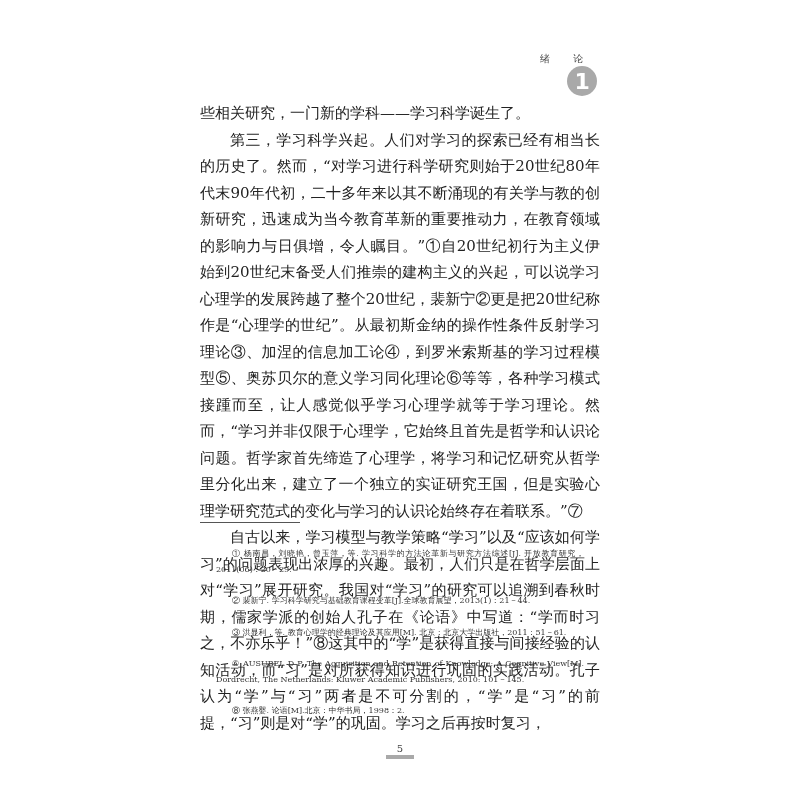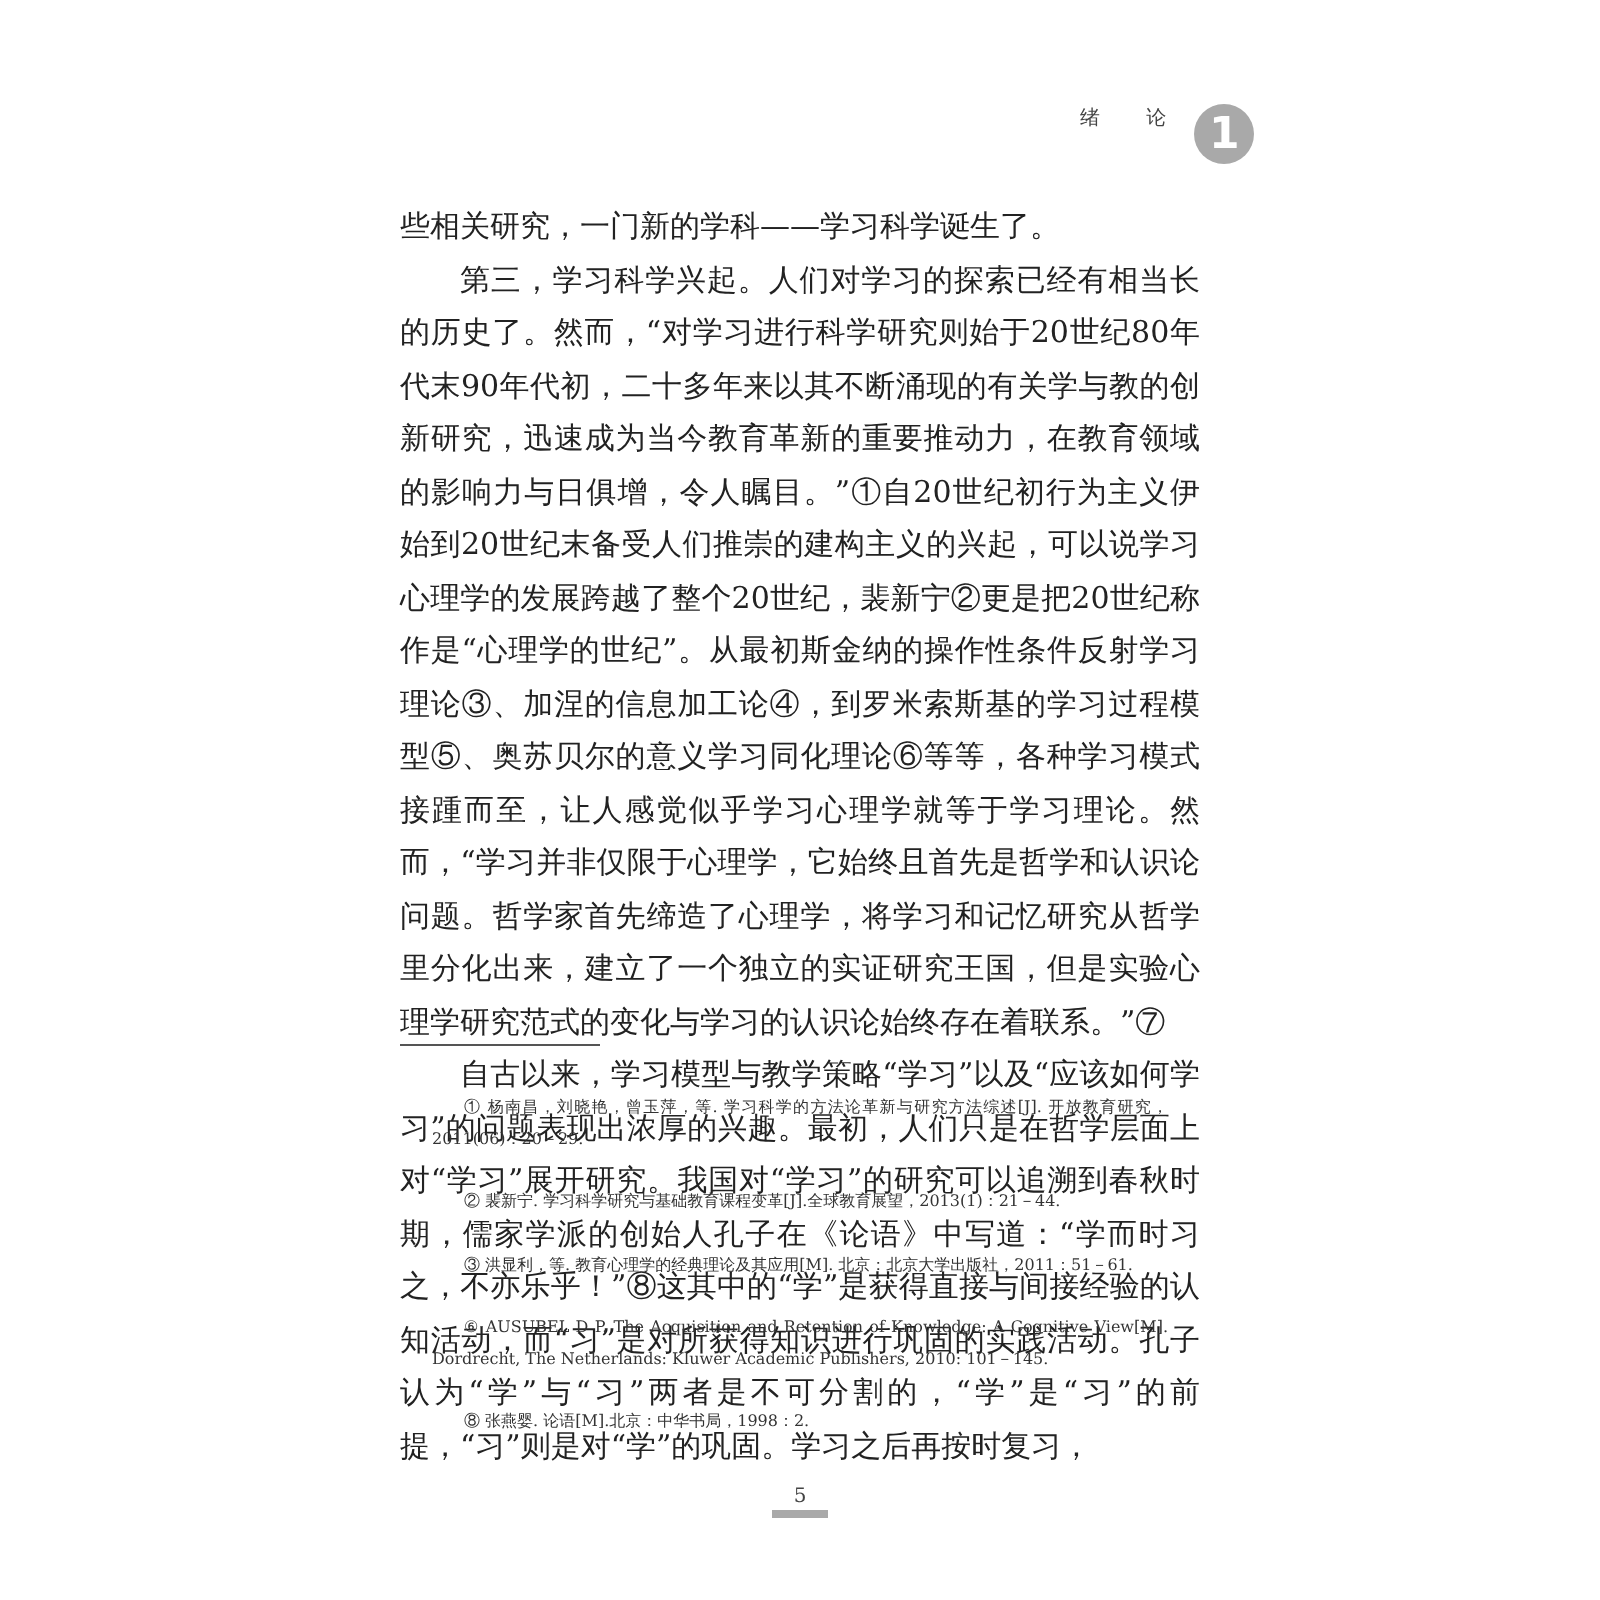--- a/index.html
+++ b/index.html
@@ -1,18 +1,18 @@
 <!DOCTYPE html>
 <html><head>
 <meta charset="utf-8">
 <style>
   html, body { margin: 0; padding: 0; background: #ffffff; }
   body { width: 800px; height: 800px; position: relative; overflow: hidden;
          font-family: "DejaVu Serif", "Liberation Serif", serif; color: #222; }
-  .header { position: absolute; top: 52px; left: 540px; display: flex; align-items: flex-start; }
+  .header { position: absolute; top: 52px; left: 540px; display: flex; align-items: flex-end; flex-direction: column; }
   .chapter-label { font-size: 10px; color: #444; letter-spacing: 10px; margin-right: 4px; }
   .chapter-badge { width: 30px; height: 30px; border-radius: 50%; background: #a9a9a9;
                    color: #fff; font-family: "DejaVu Sans", sans-serif; font-weight: bold;
                    font-size: 22px; display: flex; align-items: center; justify-content: center; }
   .body-text { position: absolute; top: 100px; left: 200px; width: 400px;
                font-size: 15px; line-height: 26.5px; text-align: justify; }
   .body-text p { margin: 0; }
   .indent { text-indent: 2em; }
   .subheading { font-style: italic; text-indent: 2em; }
   .fn-rule { position: absolute; top: 522px; left: 200px; width: 100px; height: 1px; background: #555; }

